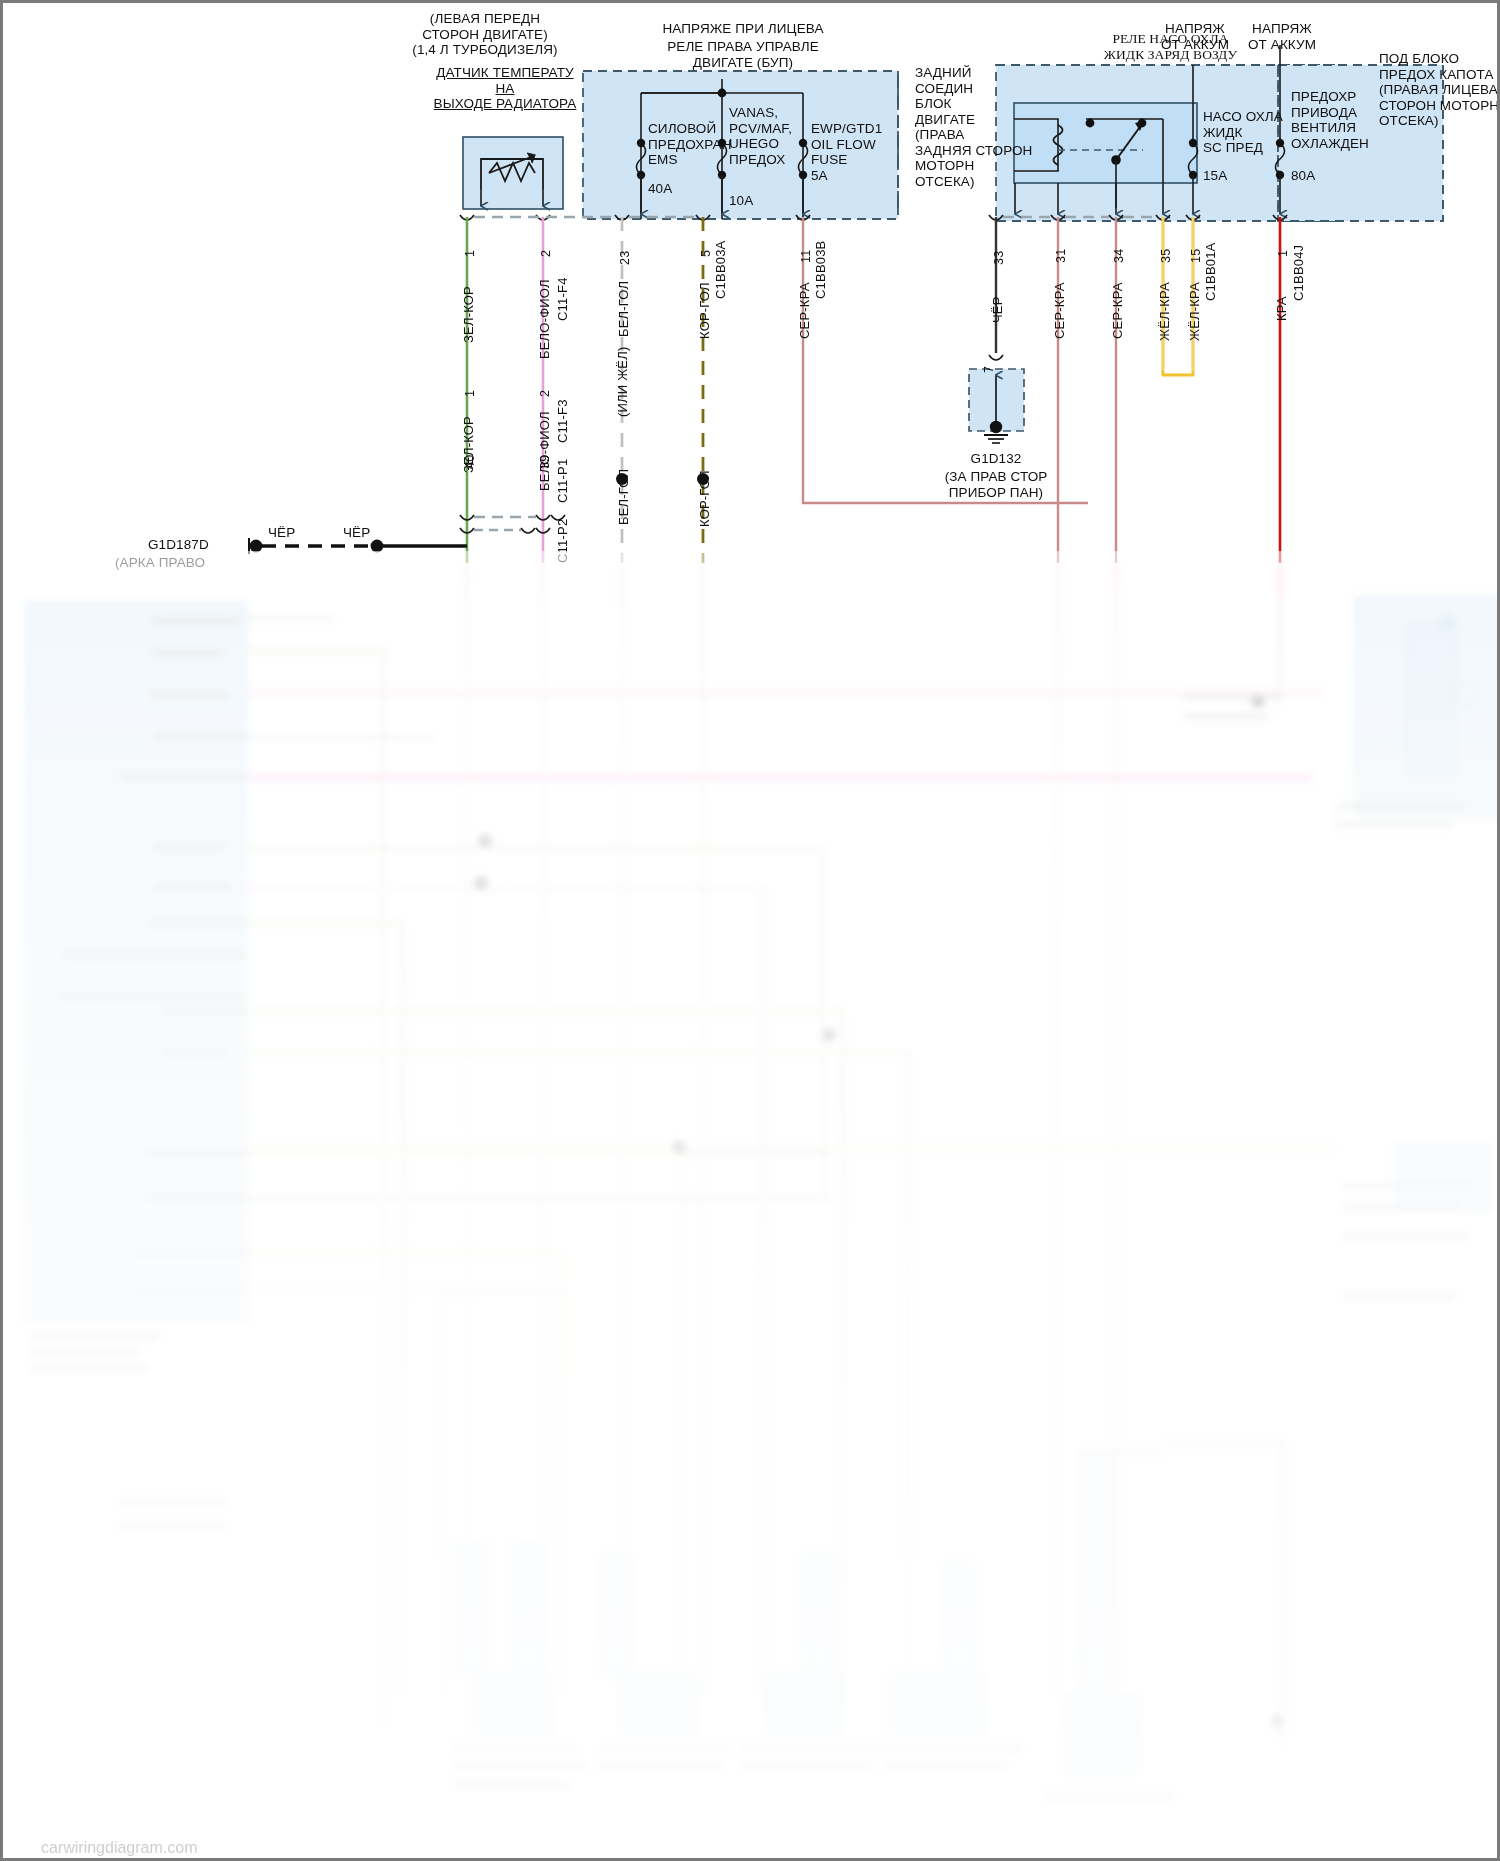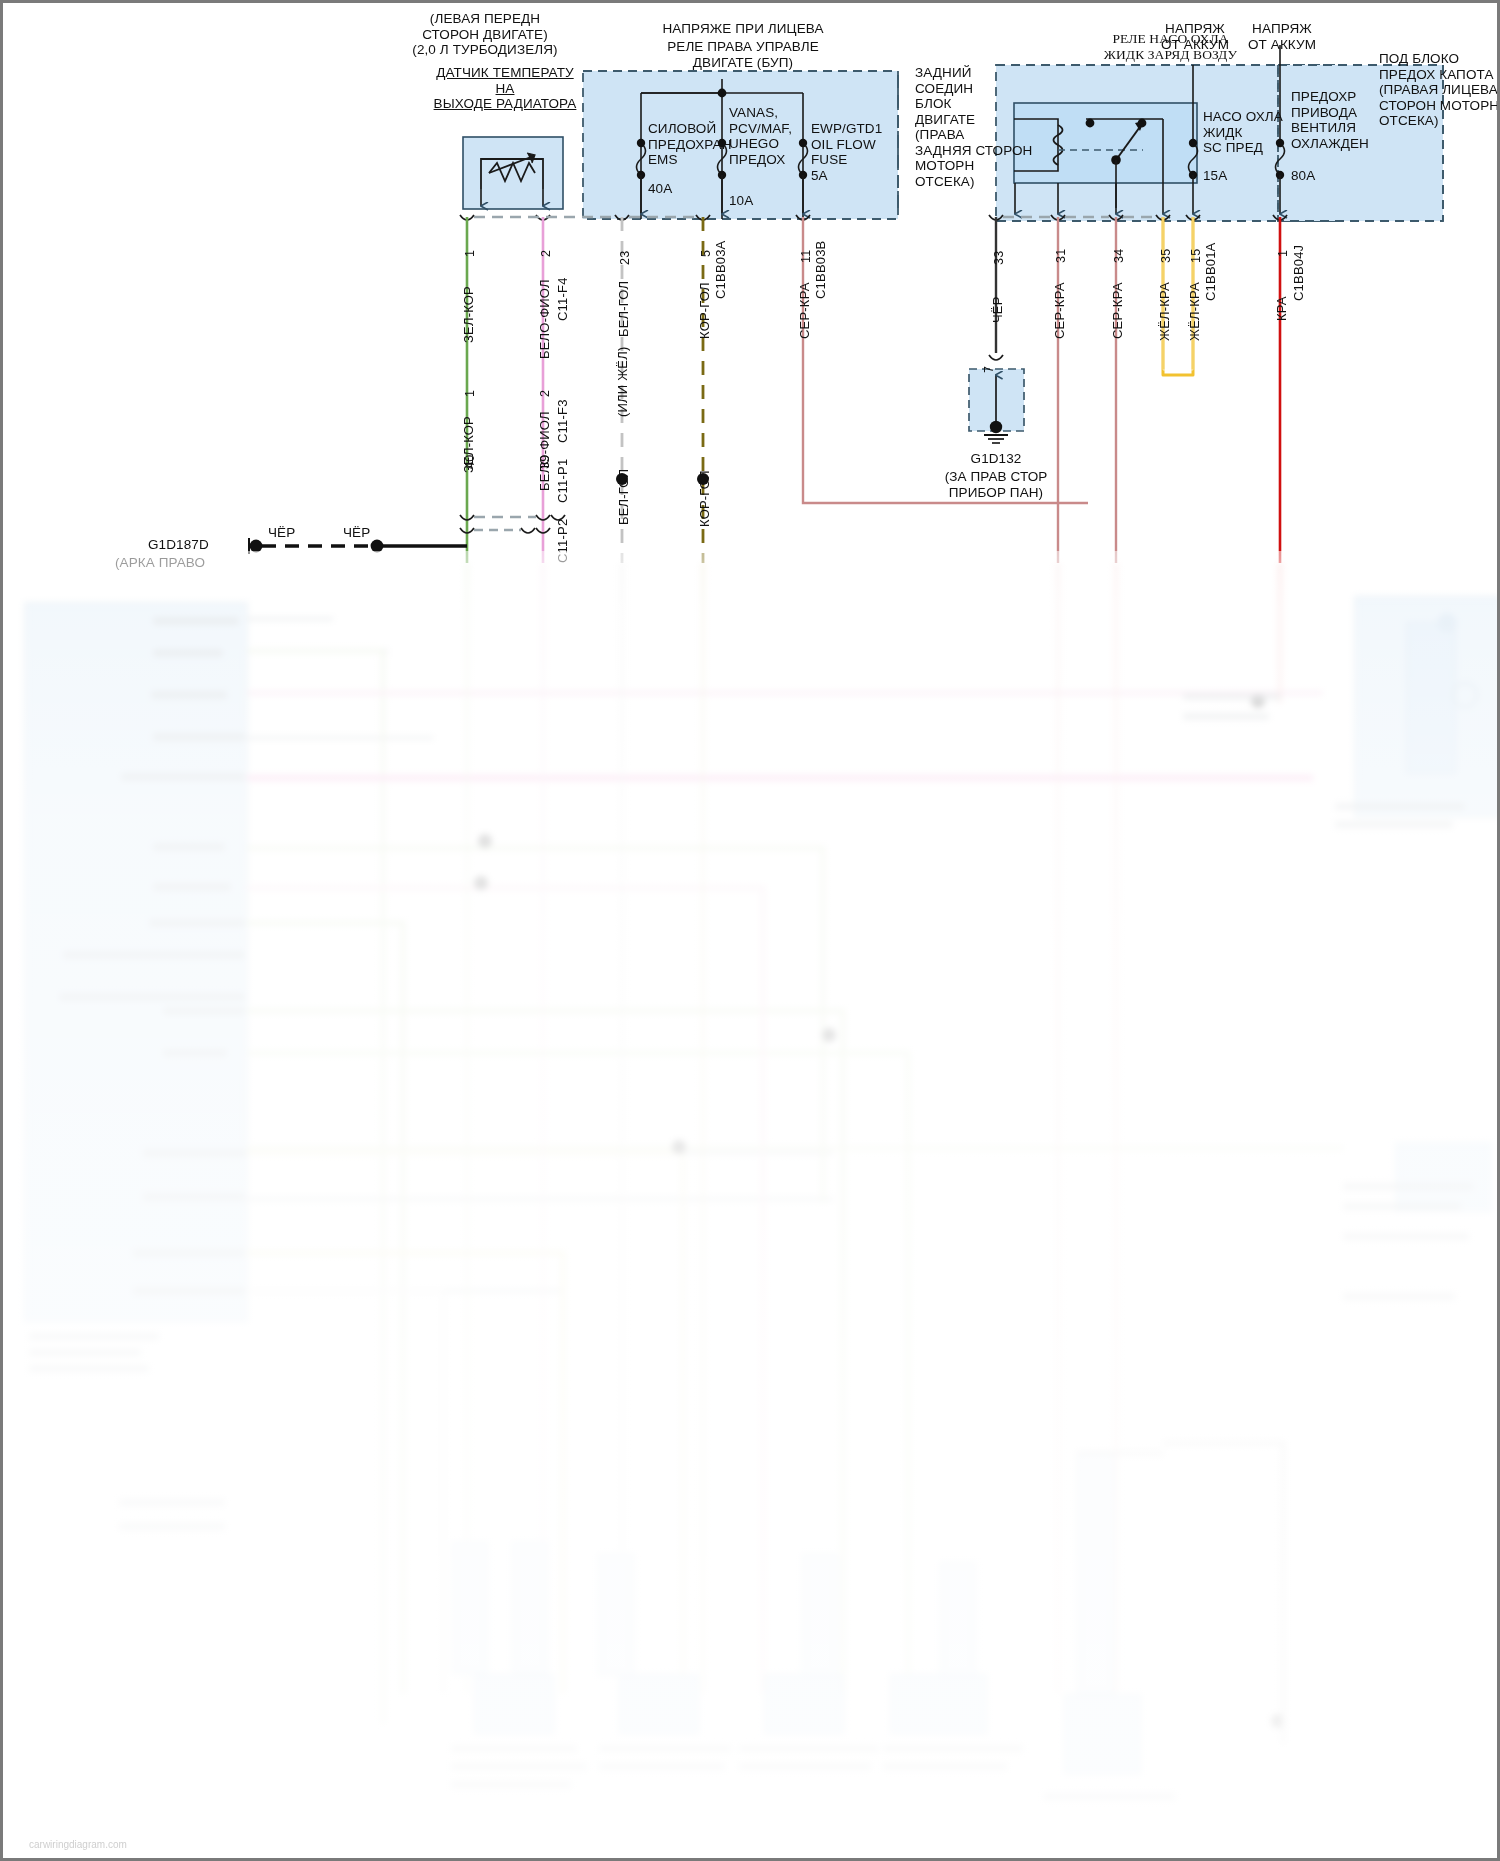--- a/index.html
+++ b/index.html
@@ -44,21 +44,21 @@
     position:absolute;
     font-size:13px;
     color:#111;
     white-space:nowrap;
     transform-origin:0 0;
     transform:rotate(-90deg);
     letter-spacing:.2px;
   }
   .vlbl.pin{font-size:12.5px;}
   .watermark{
-    position:absolute;font-size:10px;color:#cfcfcf;
+    position:absolute;font-size:16px;color:#cfcfcf;margin-left:12px;
   }
 </style>
 </head>
 <body>
 
 <div id="page">
   <div id="sheet">
 
     <svg class="layer" id="top-layer" viewBox="0 0 1500 1861">
       <defs>
@@ -228,21 +228,21 @@
       <g fill="none" stroke="#1a1a1a" stroke-width="1.7">
         <path d="M457,525 q7,10 14,0"></path>
         <path d="M518,525 q7,10 14,0"></path>
         <path d="M533,525 q7,10 14,0"></path>
       </g>
       <path d="M471,527 L518,527" stroke="#9aa6ad" stroke-width="2.4" stroke-dasharray="9 6" fill="none"></path>
     </svg>
 
     <div class="lbl c" style="left:372px;top:8px;width:220px;">(ЛЕВАЯ ПЕРЕДН
 СТОРОН ДВИГАТЕ)
-(2,0 Л ТУРБОДИЗЕЛЯ)</div>
+(1,4 Л ТУРБОДИЗЕЛЯ)</div>
     <div class="lbl c" style="left:392px;top:62px;width:220px;text-decoration:underline;">ДАТЧИК ТЕМПЕРАТУ
 НА
 ВЫХОДЕ РАДИАТОРА</div>
 
     <div class="lbl c" style="left:580px;top:18px;width:320px;">НАПРЯЖЕ ПРИ ЛИЦЕВА</div>
     <div class="lbl c" style="left:580px;top:36px;width:320px;">РЕЛЕ ПРАВА УПРАВЛЕ
 ДВИГАТЕ (БУП)</div>
 
     <div class="lbl" style="left:645px;top:118px;width:78px;">СИЛОВОЙ
 ПРЕДОХРАН

